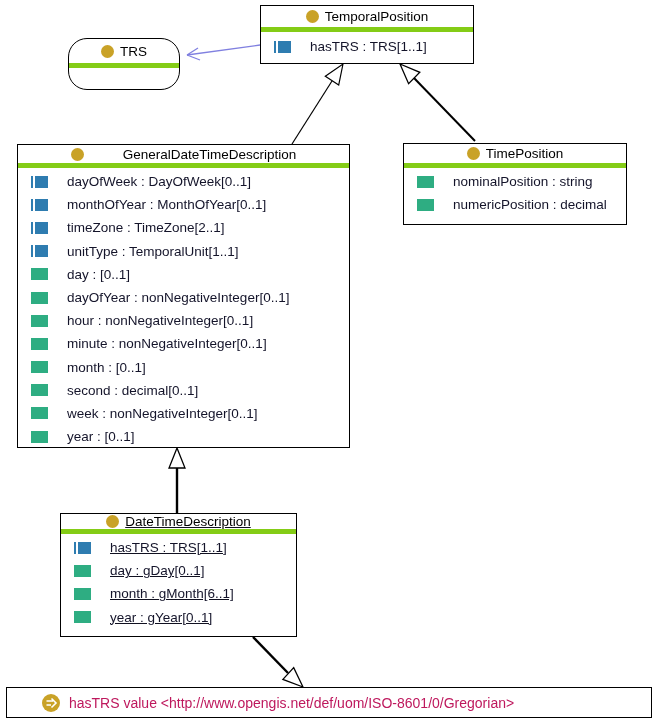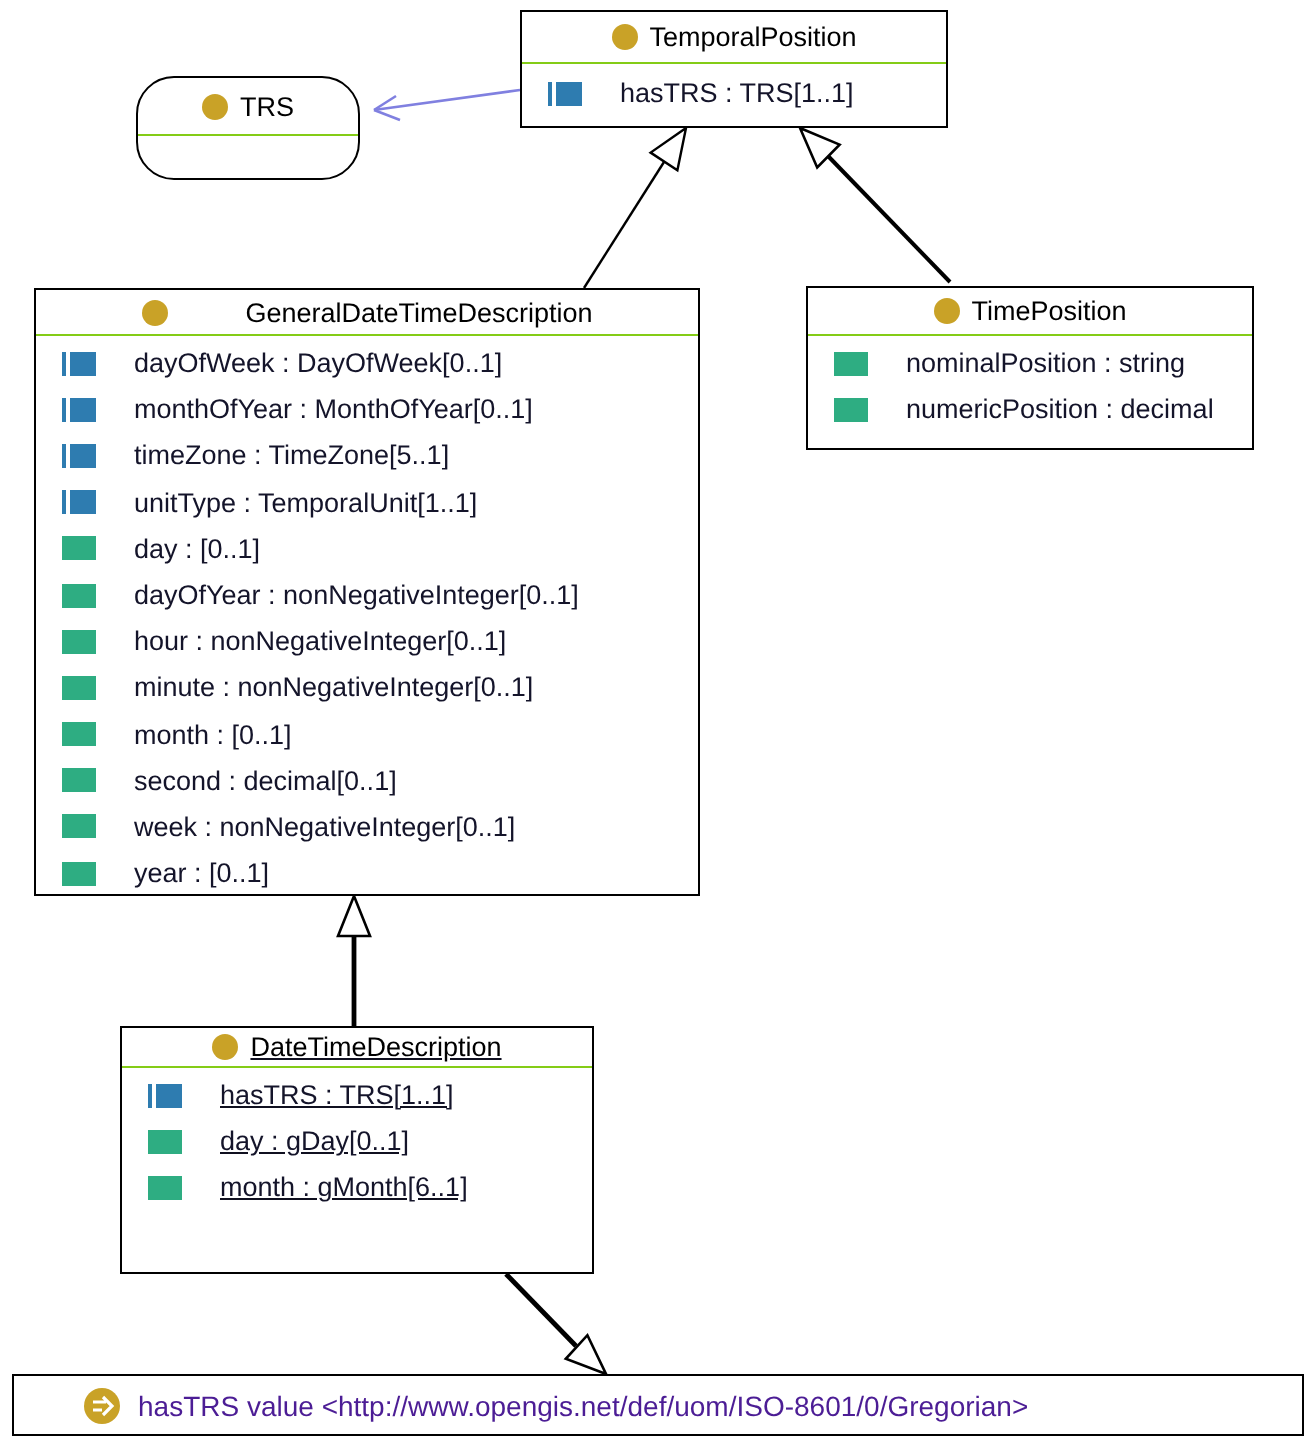--- a/index.html
+++ b/index.html
@@ -2,21 +2,21 @@
 <html><head>
 <meta charset="utf-8">
 <style>
   html,body{margin:0;padding:0;background:#ffffff;}
   #canvas{
     position:relative;width:656px;height:725px;background:#ffffff;overflow:hidden;
     font-family:"Liberation Sans", sans-serif;color:#101020;
   }
   svg.arrows{position:absolute;left:0;top:0;z-index:1;}
   .cls{position:absolute;background:#fff;border:1px solid #000;box-sizing:border-box;z-index:2;}
-  .hdr{display:flex;align-items:center;justify-content:center;gap:6px;border-bottom:1px solid #84cc16;box-sizing:border-box;}
+  .hdr{display:flex;align-items:center;justify-content:center;gap:6px;border-bottom:5px solid #84cc16;box-sizing:border-box;}
   .cname{font-size:13.5px;color:#000;white-space:nowrap;}
   .cicon{width:13px;height:13px;border-radius:50%;background:#C9A227;flex:0 0 auto;}
   .body{box-sizing:border-box;}
   .row{display:flex;align-items:center;height:23.2px;padding-left:13px;gap:19px;}
   .plabel{font-size:13.5px;white-space:nowrap;color:#14142a;}
   .pic{width:17px;height:12px;flex:0 0 auto;}
   .op{background:linear-gradient(to right,#2E7CB0 0 2px,#ffffff 2px 4px,#2E7CB0 4px);}
   .dp{background:#2EAD82;}
   
   .c-tp {left:260px;top:5px;  width:214px;height:59px;}
@@ -28,21 +28,21 @@
   .c-tpos{left:403px;top:143px;width:224px;height:82px;}
   .c-tpos .hdr{height:24px;} .c-tpos .body{padding-top:2px;}
   .c-dtd{left:60px;top:513px;width:237px;height:124px;text-decoration:underline;}
   .c-dtd .hdr{height:20px;} .c-dtd .body{padding-top:2px;}
   
   .valbar{
     position:absolute;left:6px;top:687px;width:646px;height:31px;z-index:2;
     background:#fff;border:1px solid #000;box-sizing:border-box;
     display:flex;align-items:center;padding-left:34px;gap:8px;
   }
-  .valbar .vlabel{font-size:14px;color:#4c1d95;white-space:nowrap;}
+  .valbar .vlabel{font-size:14px;color:#be185d;white-space:nowrap;}
 </style>
 </head>
 <body>
 
 <div id="canvas">
 
   <svg class="arrows" width="656" height="725">
 
     <g>
       <line x1="292" y1="144" x2="332" y2="81" stroke="#000" stroke-width="1.2"></line>
@@ -101,21 +101,21 @@
       <div class="row">
         <span class="pic op"></span>
         <span class="plabel">dayOfWeek : DayOfWeek[0..1]</span>
       </div>
       <div class="row">
         <span class="pic op"></span>
         <span class="plabel">monthOfYear : MonthOfYear[0..1]</span>
       </div>
       <div class="row">
         <span class="pic op"></span>
-        <span class="plabel">timeZone : TimeZone[5..1]</span>
+        <span class="plabel">timeZone : TimeZone[2..1]</span>
       </div>
       <div class="row">
         <span class="pic op"></span>
         <span class="plabel">unitType : TemporalUnit[1..1]</span>
       </div>
       <div class="row">
         <span class="pic dp"></span>
         <span class="plabel">day : [0..1]</span>
       </div>
       <div class="row">
@@ -176,20 +176,24 @@
         <span class="pic op"></span>
         <span class="plabel">hasTRS : TRS[1..1]</span>
       </div>
       <div class="row">
         <span class="pic dp"></span>
         <span class="plabel">day : gDay[0..1]</span>
       </div>
       <div class="row">
         <span class="pic dp"></span>
         <span class="plabel">month : gMonth[6..1]</span>
+      </div>
+      <div class="row">
+        <span class="pic dp"></span>
+        <span class="plabel">year : gYear[0..1]</span>
       </div>
     </div>
   </div>
 
   <div class="valbar">
     <svg width="20" height="20" viewBox="0 0 20 20">
       <circle cx="10" cy="10" r="9" fill="#C9A227"></circle>
       <path d="M5.5 8 H12 M5.5 12 H10 M10.5 5.5 L15 10 L10.5 14.5" fill="none" stroke="#ffffff" stroke-width="1.6"></path>
     </svg>
     <span class="vlabel">hasTRS value &lt;http://www.opengis.net/def/uom/ISO-8601/0/Gregorian&gt;</span>

